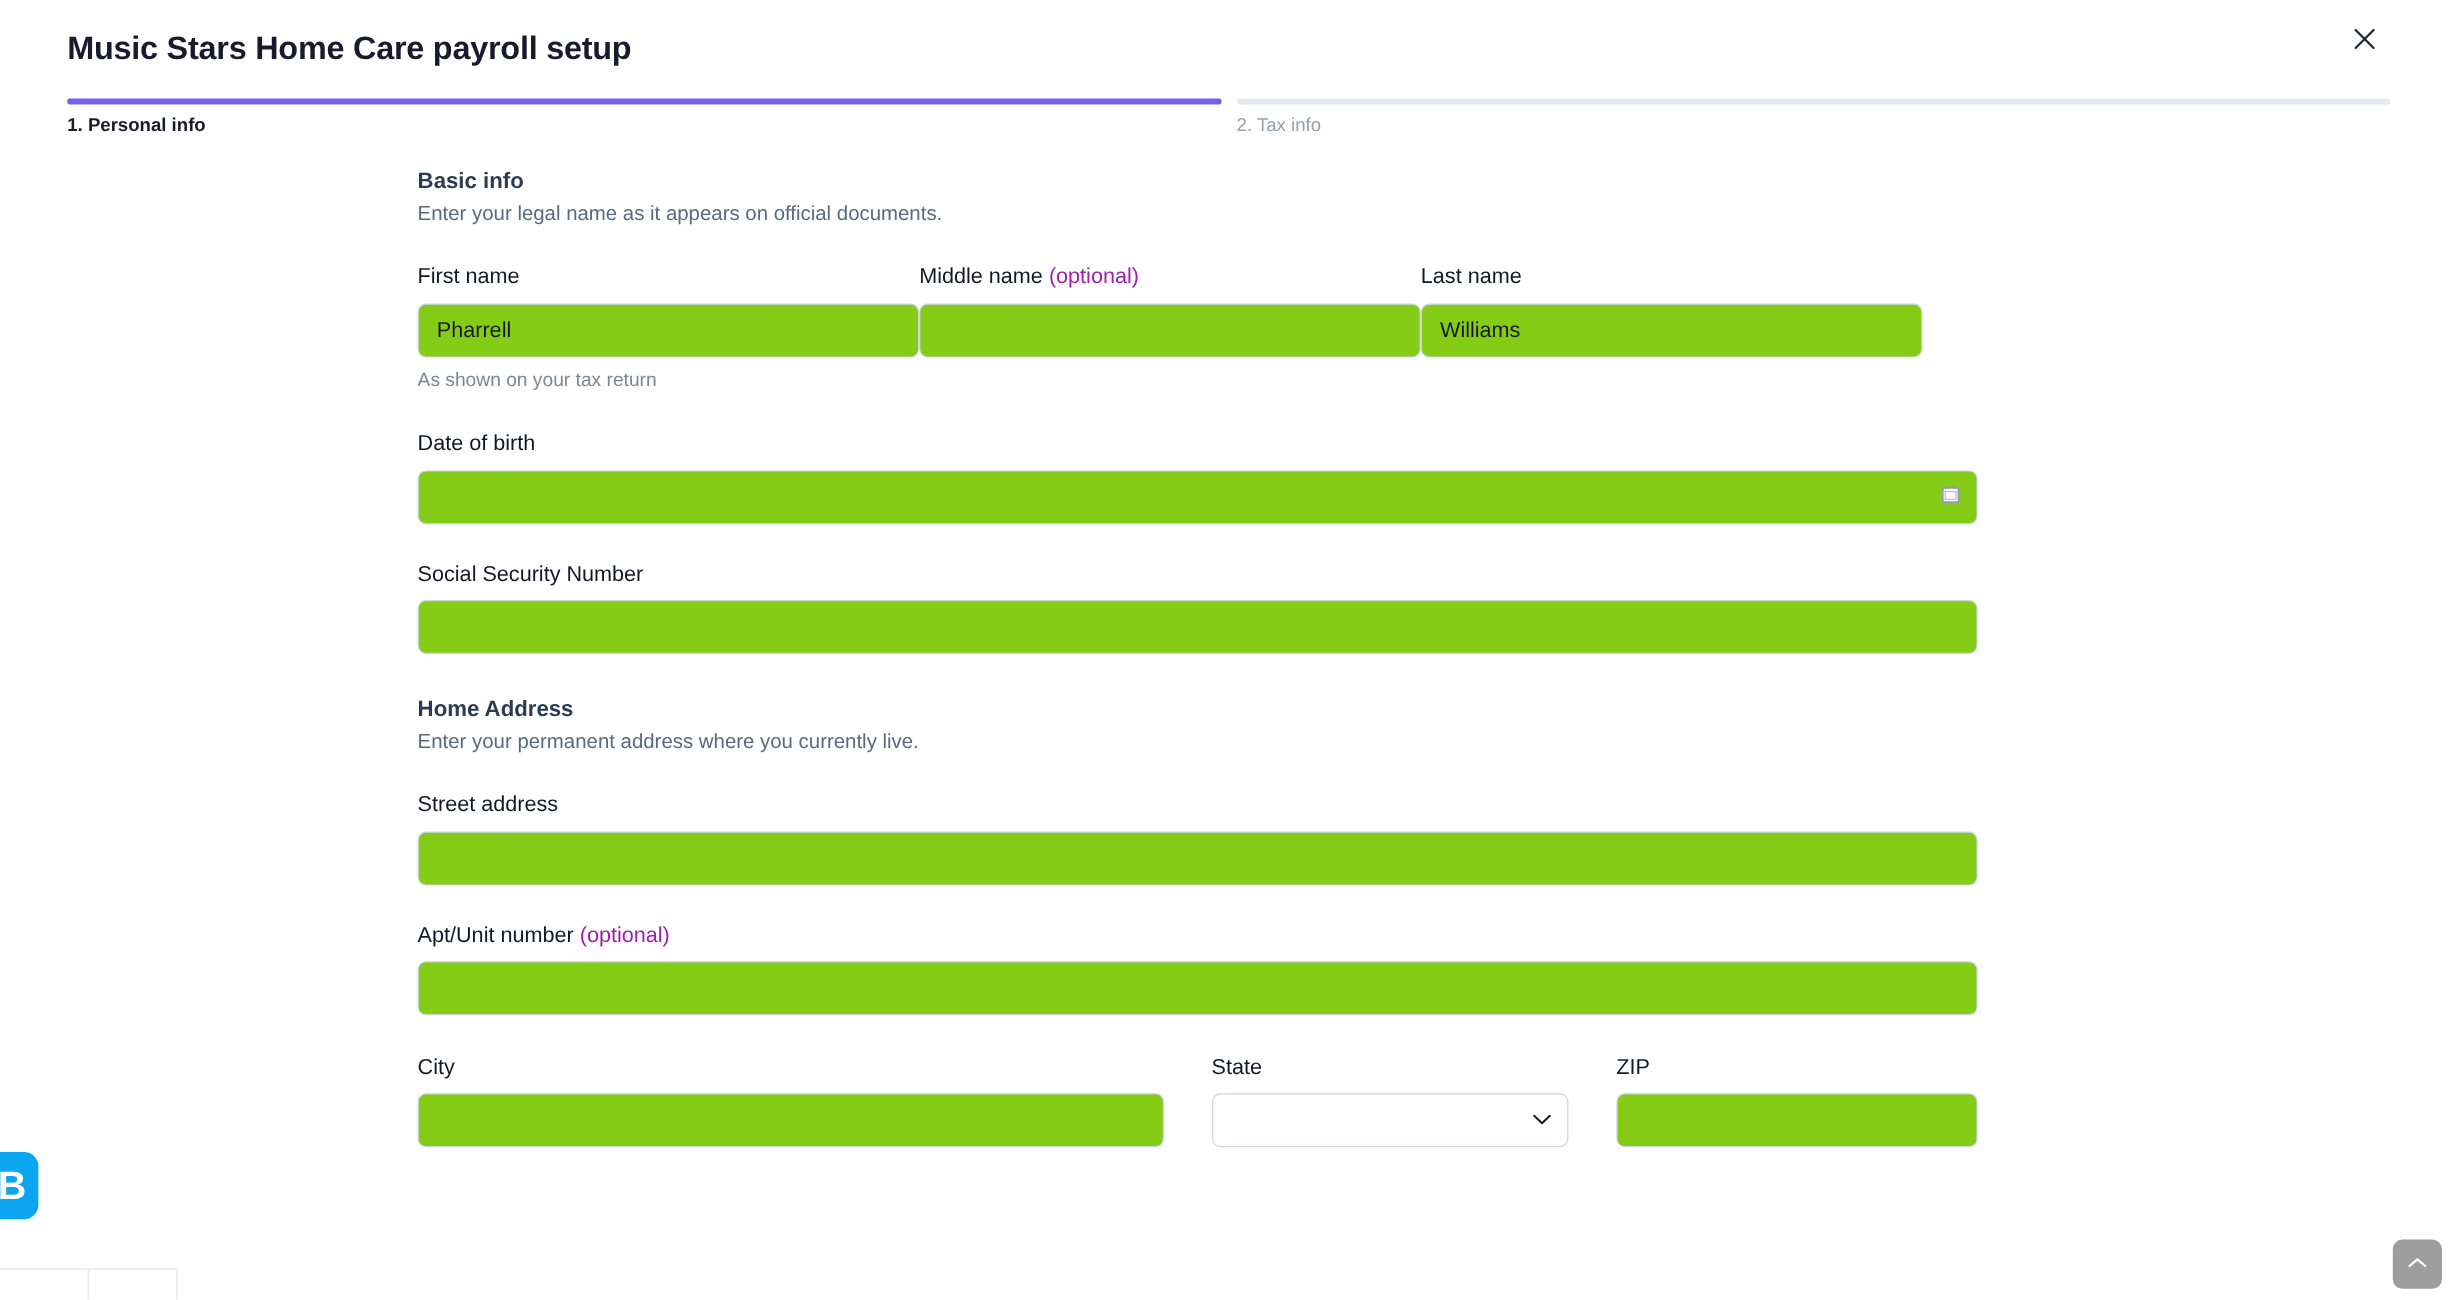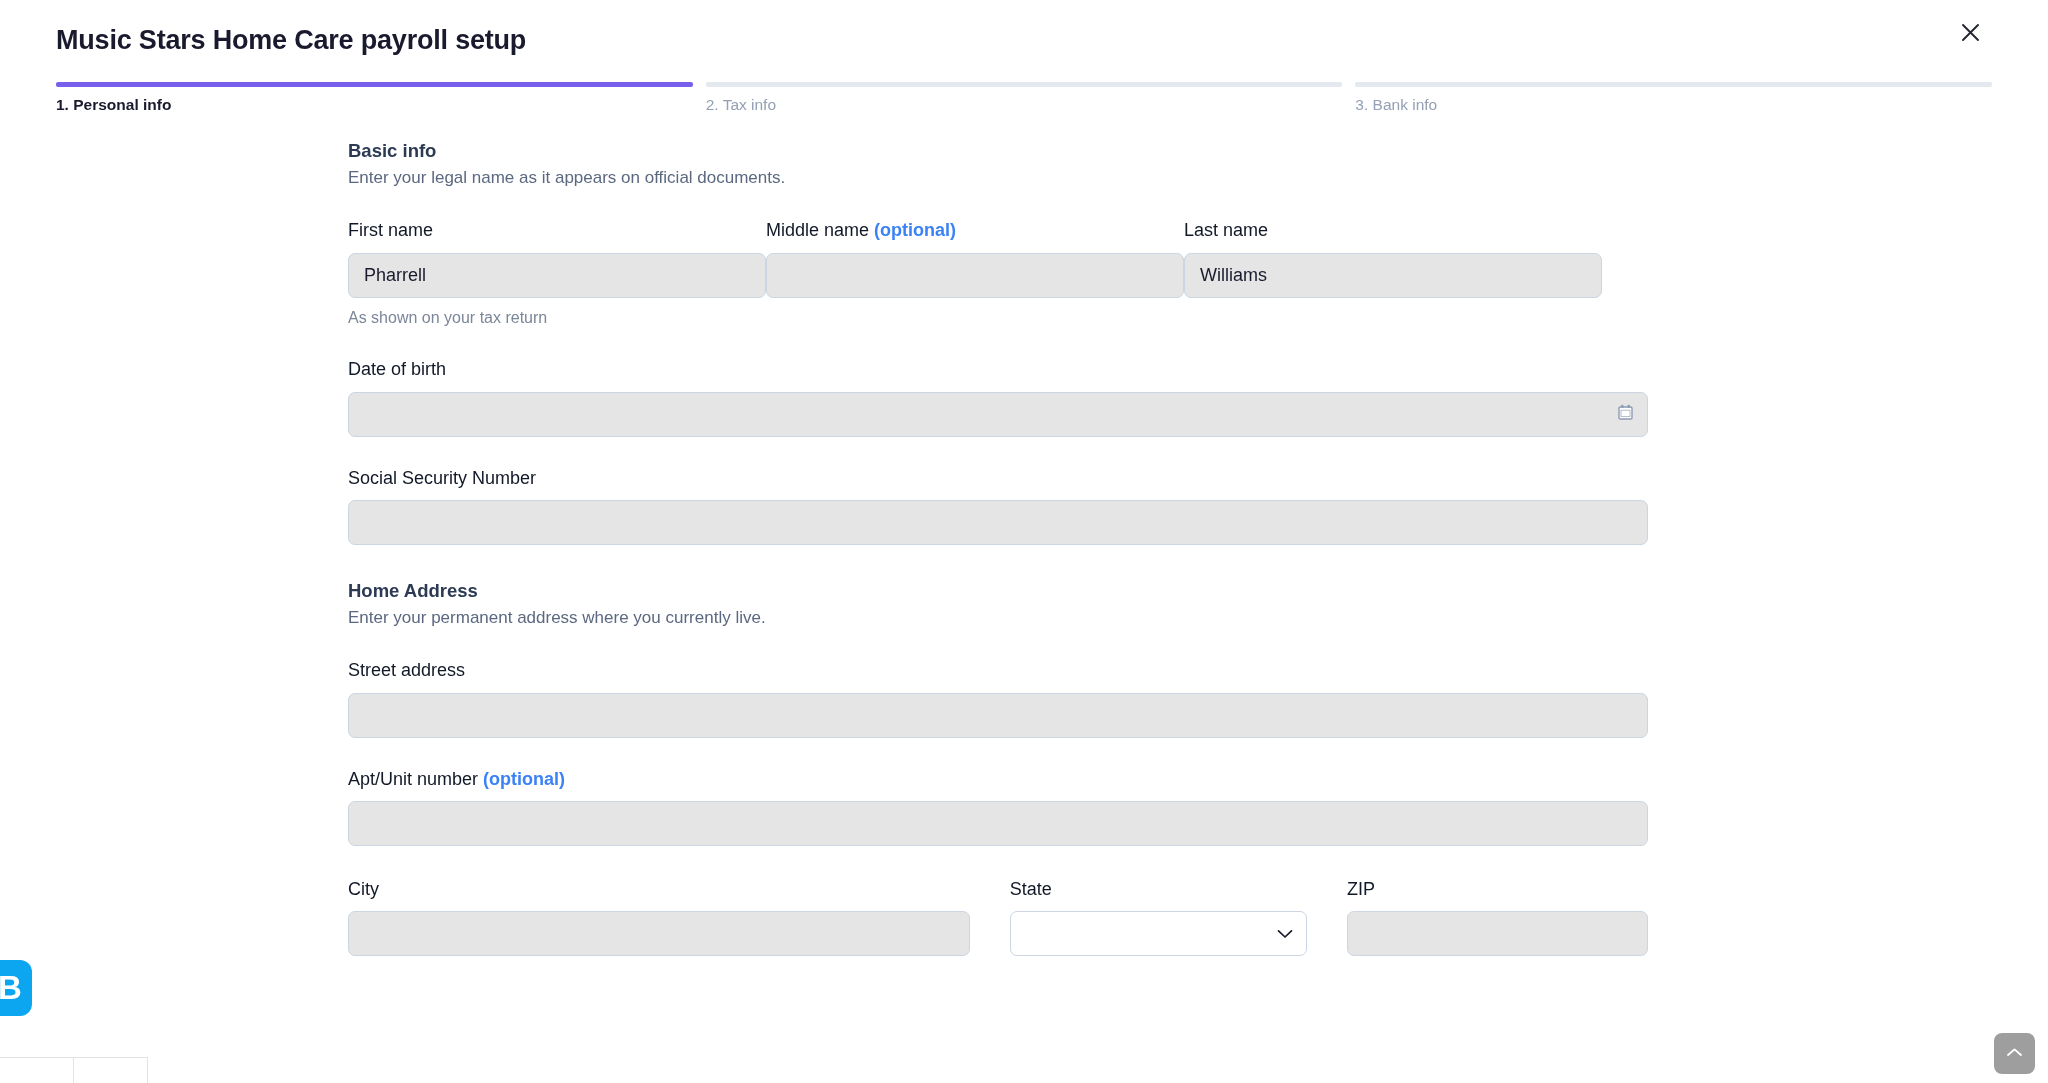--- a/index.html
+++ b/index.html
@@ -97,30 +97,29 @@
   }
 
   .field-label {
     font-size: 18px;
     color: #111827;
     line-height: 1.3;
     margin-bottom: 10px;
     display: block;
   }
   .optional {
-    color: #3b82f6;
-    font-weight: bold;
+    color: #a21caf;
   }
 
   .input {
     width: 100%;
     height: 45px;
     border: 1px solid #ccd5e2;
     border-radius: 7px;
-    background: #e5e5e5;
+    background: #84cc16;
     padding: 0 15px;
     font-size: 18px;
     color: #1a1a2e;
     font-family: "Liberation Sans", sans-serif;
     outline: none;
   }
   .input::placeholder { color: #9aa5b7; }
 
   .helper-text {
     font-size: 16px;
@@ -249,24 +248,20 @@
 
   <div class="stepper">
     <div class="step active">
       <div class="step-bar"></div>
       <div class="step-label">1. Personal info</div>
     </div>
     <div class="step">
       <div class="step-bar"></div>
       <div class="step-label">2. Tax info</div>
     </div>
-    <div class="step">
-      <div class="step-bar"></div>
-      <div class="step-label">3. Bank info</div>
-    </div>
   </div>
 
   <div class="form-body">
 
     <div>
       <h2 class="section-title">Basic info</h2>
       <p class="section-desc">Enter your legal name as it appears on official documents.</p>
 
       <div class="row-3">
         <div class="col-first">

